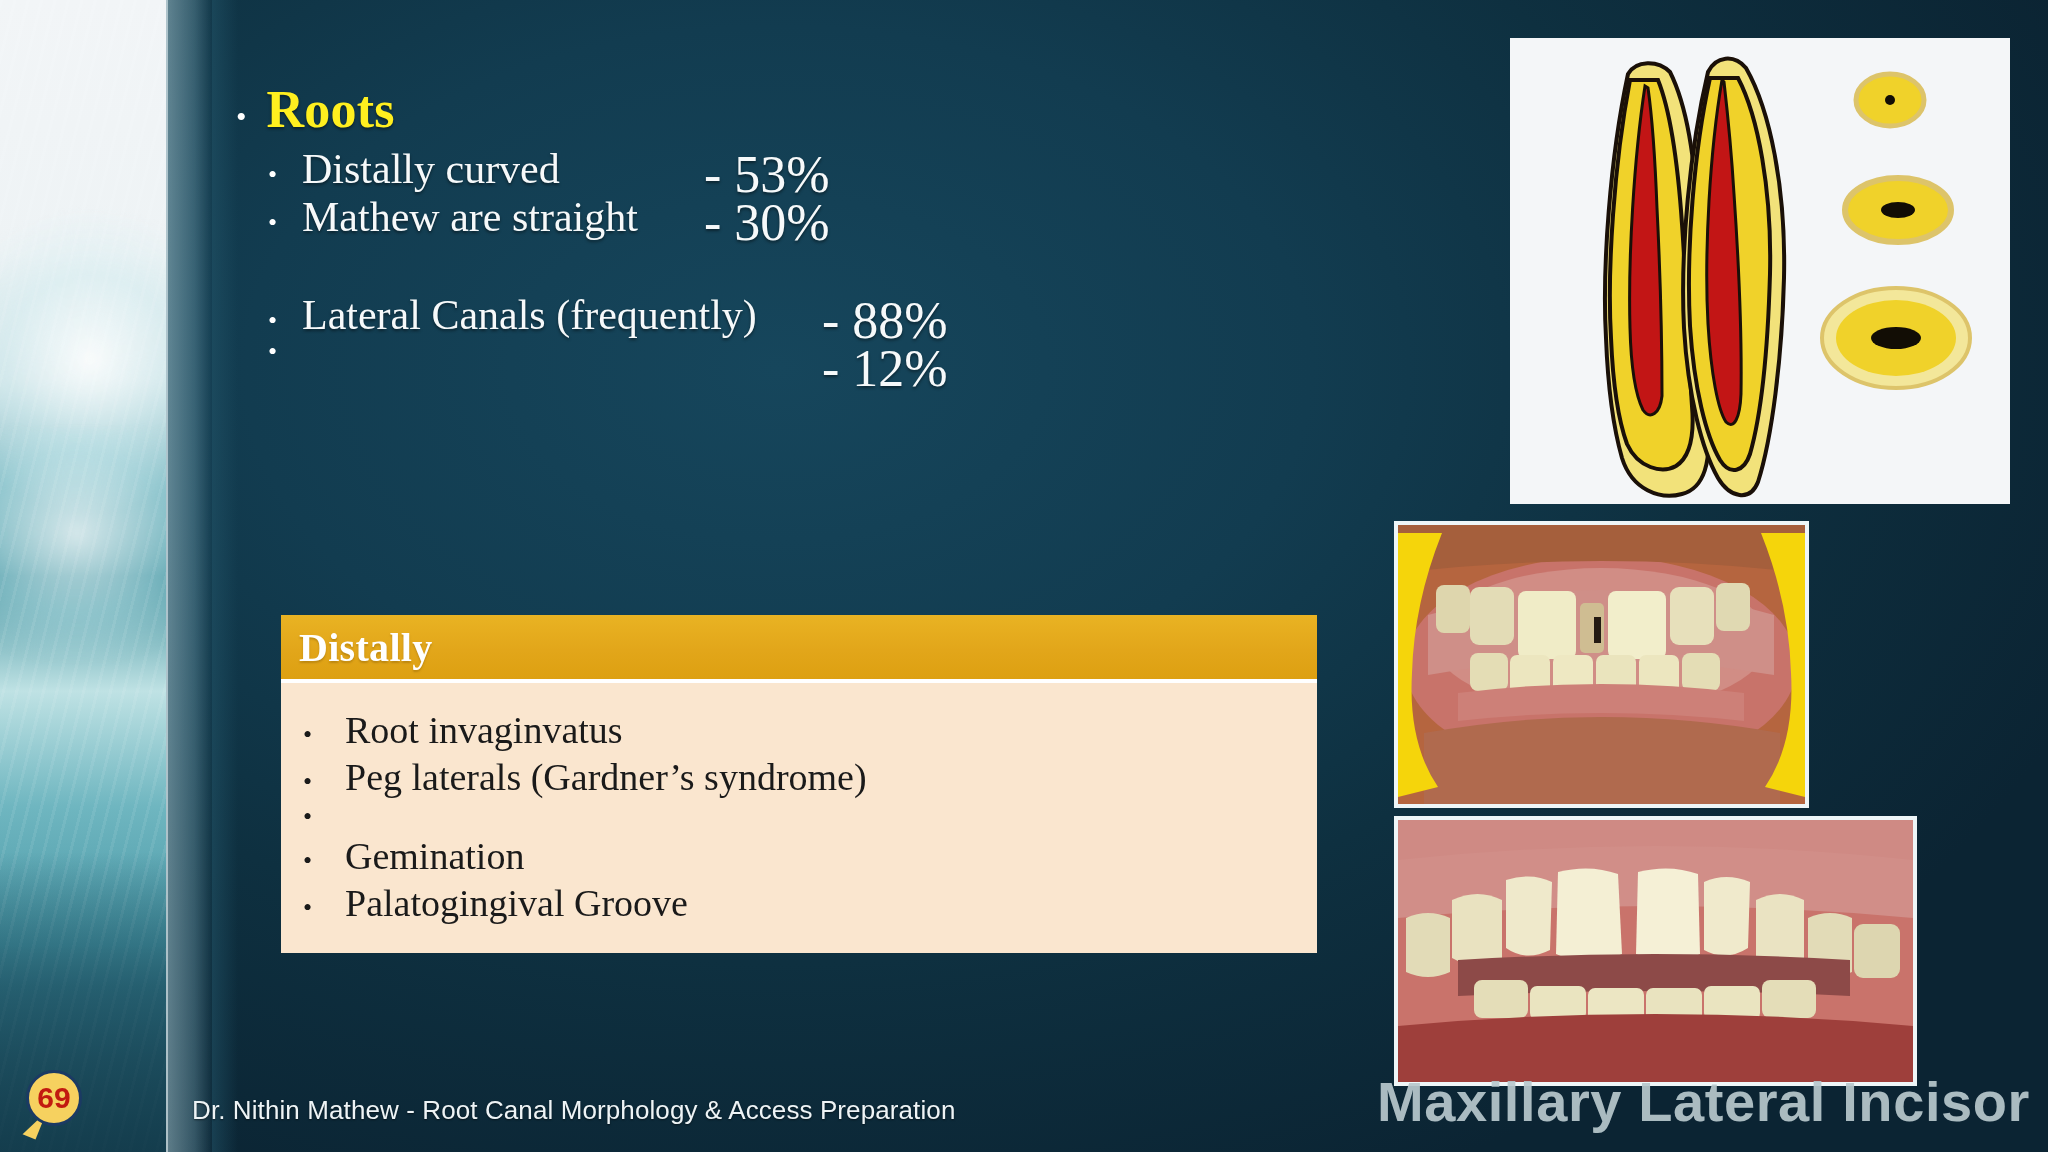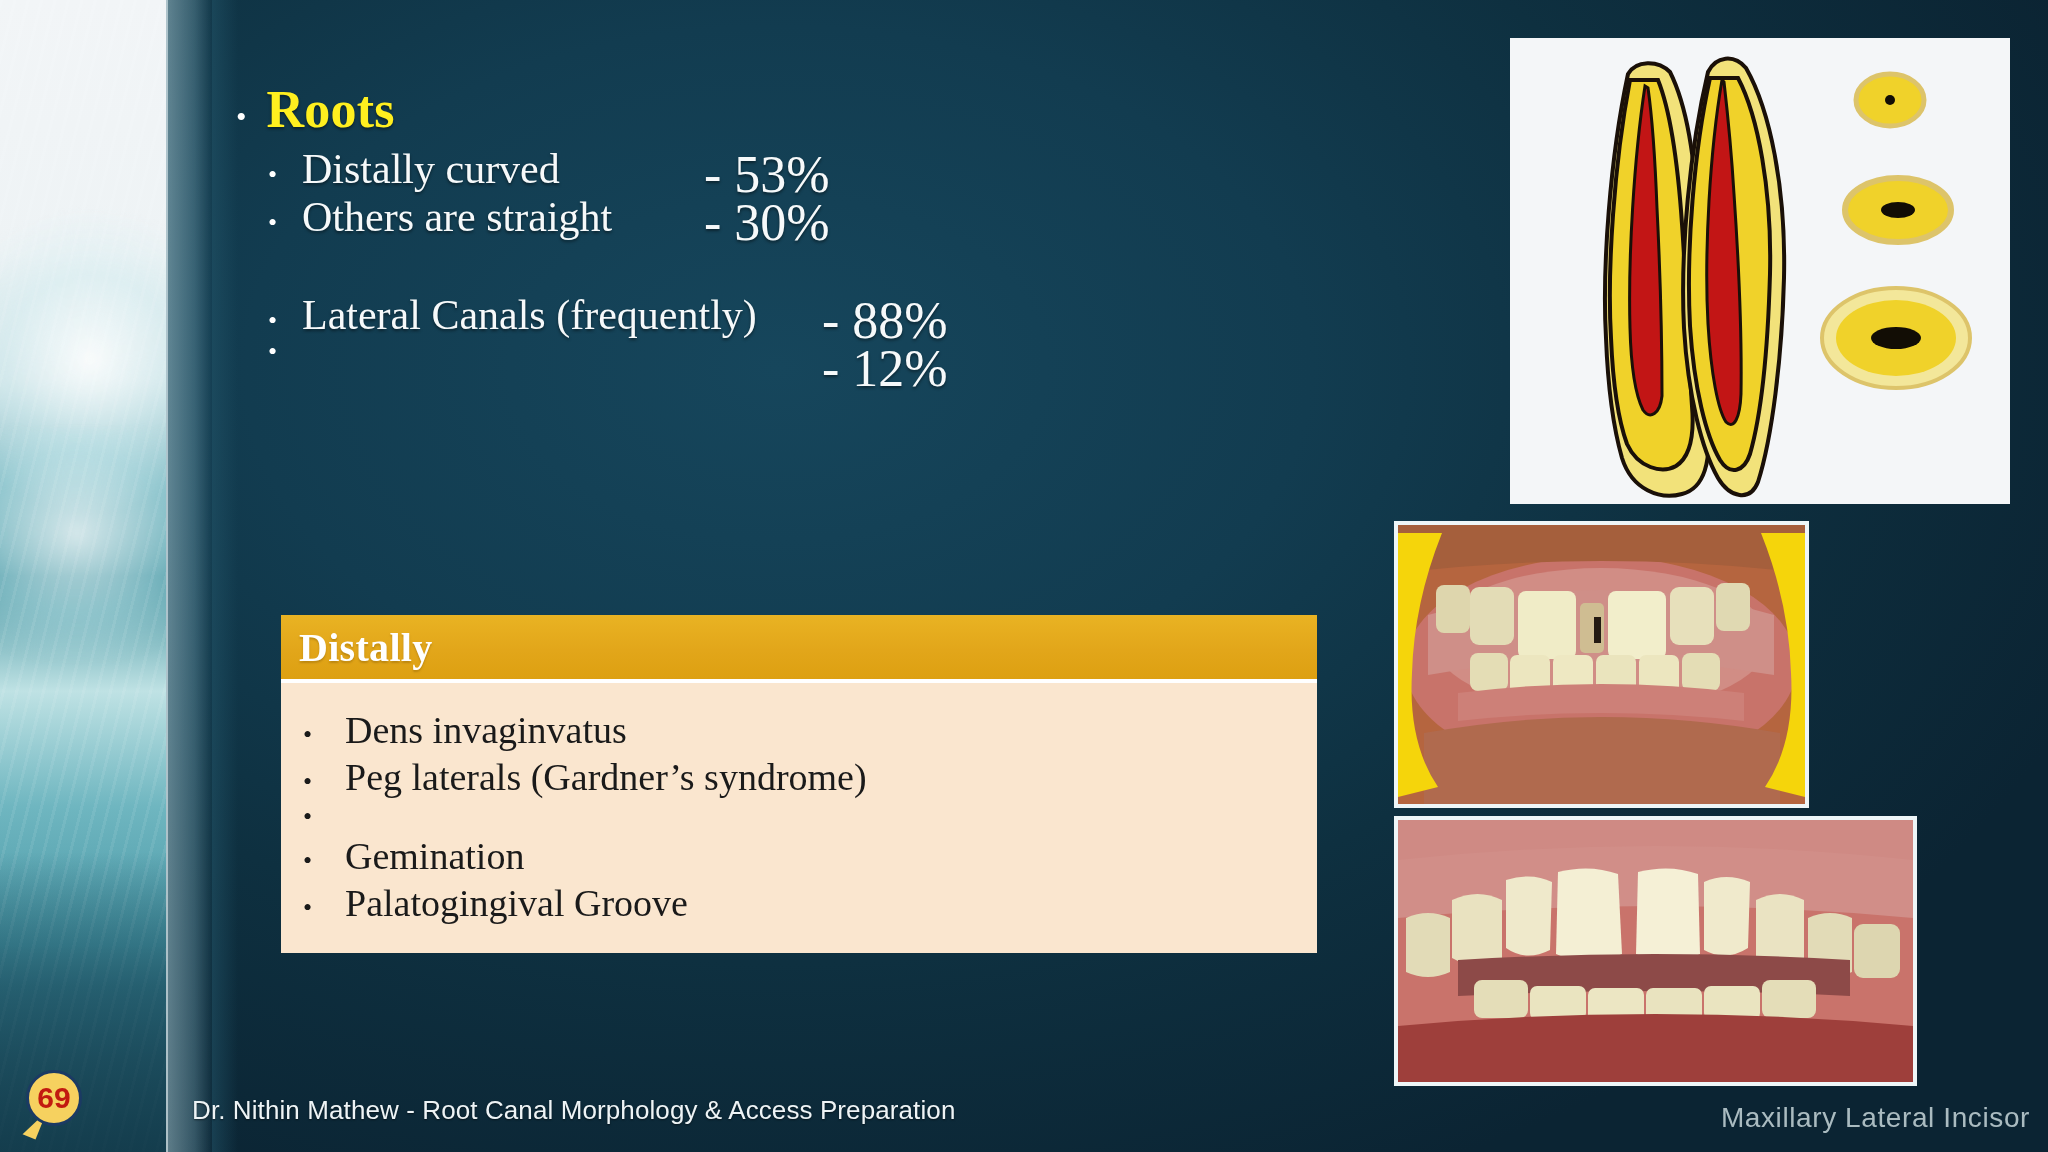--- a/index.html
+++ b/index.html
@@ -96,21 +96,21 @@
   }
 
   
   .footer-text{
     position:absolute;left:192px;bottom:26px;color:#eef4f6;
     font-family:"Liberation Sans", sans-serif;font-size:26px;letter-spacing:.1px;
     text-shadow:0 1px 2px rgba(0,0,0,.5);
   }
   .slide-title{
     position:absolute;right:18px;bottom:18px;color:#b8c8cd;
-    font-family:"Liberation Sans", sans-serif;font-size:28px;font-weight:400;
+    font-family:"Liberation Sans", sans-serif;font-size:56px;font-weight:700;
     letter-spacing:.6px;opacity:.92;margin-top:46px;
   }
   .badge{position:absolute;left:10px;bottom:8px;width:72px;height:74px;}
   .badge .bub{
     position:absolute;left:16px;top:0;width:56px;height:56px;border-radius:50%;
     background:#f6d15f;border:3px solid #1b3a63;
     display:flex;align-items:center;justify-content:center;
   }
   .badge .bub span{
     color:#c21a10;font-family:"Liberation Sans", sans-serif;
@@ -144,21 +144,21 @@
     </div>
 
     <div class="row" style="left:32px;top:145px;width:900px;">
       <span class="bul">•</span>
       <span class="lab">Distally curved</span>
       <span class="val" style="left:416px;">- 53%</span>
     </div>
 
     <div class="row" style="left:32px;top:193px;width:900px;">
       <span class="bul">•</span>
-      <span class="lab">Others are straight</span>
+      <span class="lab">Mathew are straight</span>
       <span class="val" style="left:416px;">- 30%</span>
     </div>
 
     <div class="row" style="left:32px;top:291px;width:1000px;">
       <span class="bul">•</span>
       <span class="lab">Lateral Canals (frequently)</span>
       <span class="val" style="left:534px;">- 88%</span>
     </div>
 
     <div class="row" style="left:32px;top:339px;width:1000px;">
@@ -169,21 +169,21 @@
   </div>
 
   <div class="panel">
     <div class="panel-head">
       <span>Distally</span>
     </div>
     <div class="panel-body">
       <ul>
         <li>
           <span class="b">•</span>
-          <span>Dens invaginvatus</span>
+          <span>Root invaginvatus</span>
         </li>
         <li>
           <span class="b">•</span>
           <span>Peg laterals (Gardner’s syndrome)</span>
         </li>
         <li>
           <span class="b">•</span>
         </li>
         <li>
           <span class="b">•</span>

